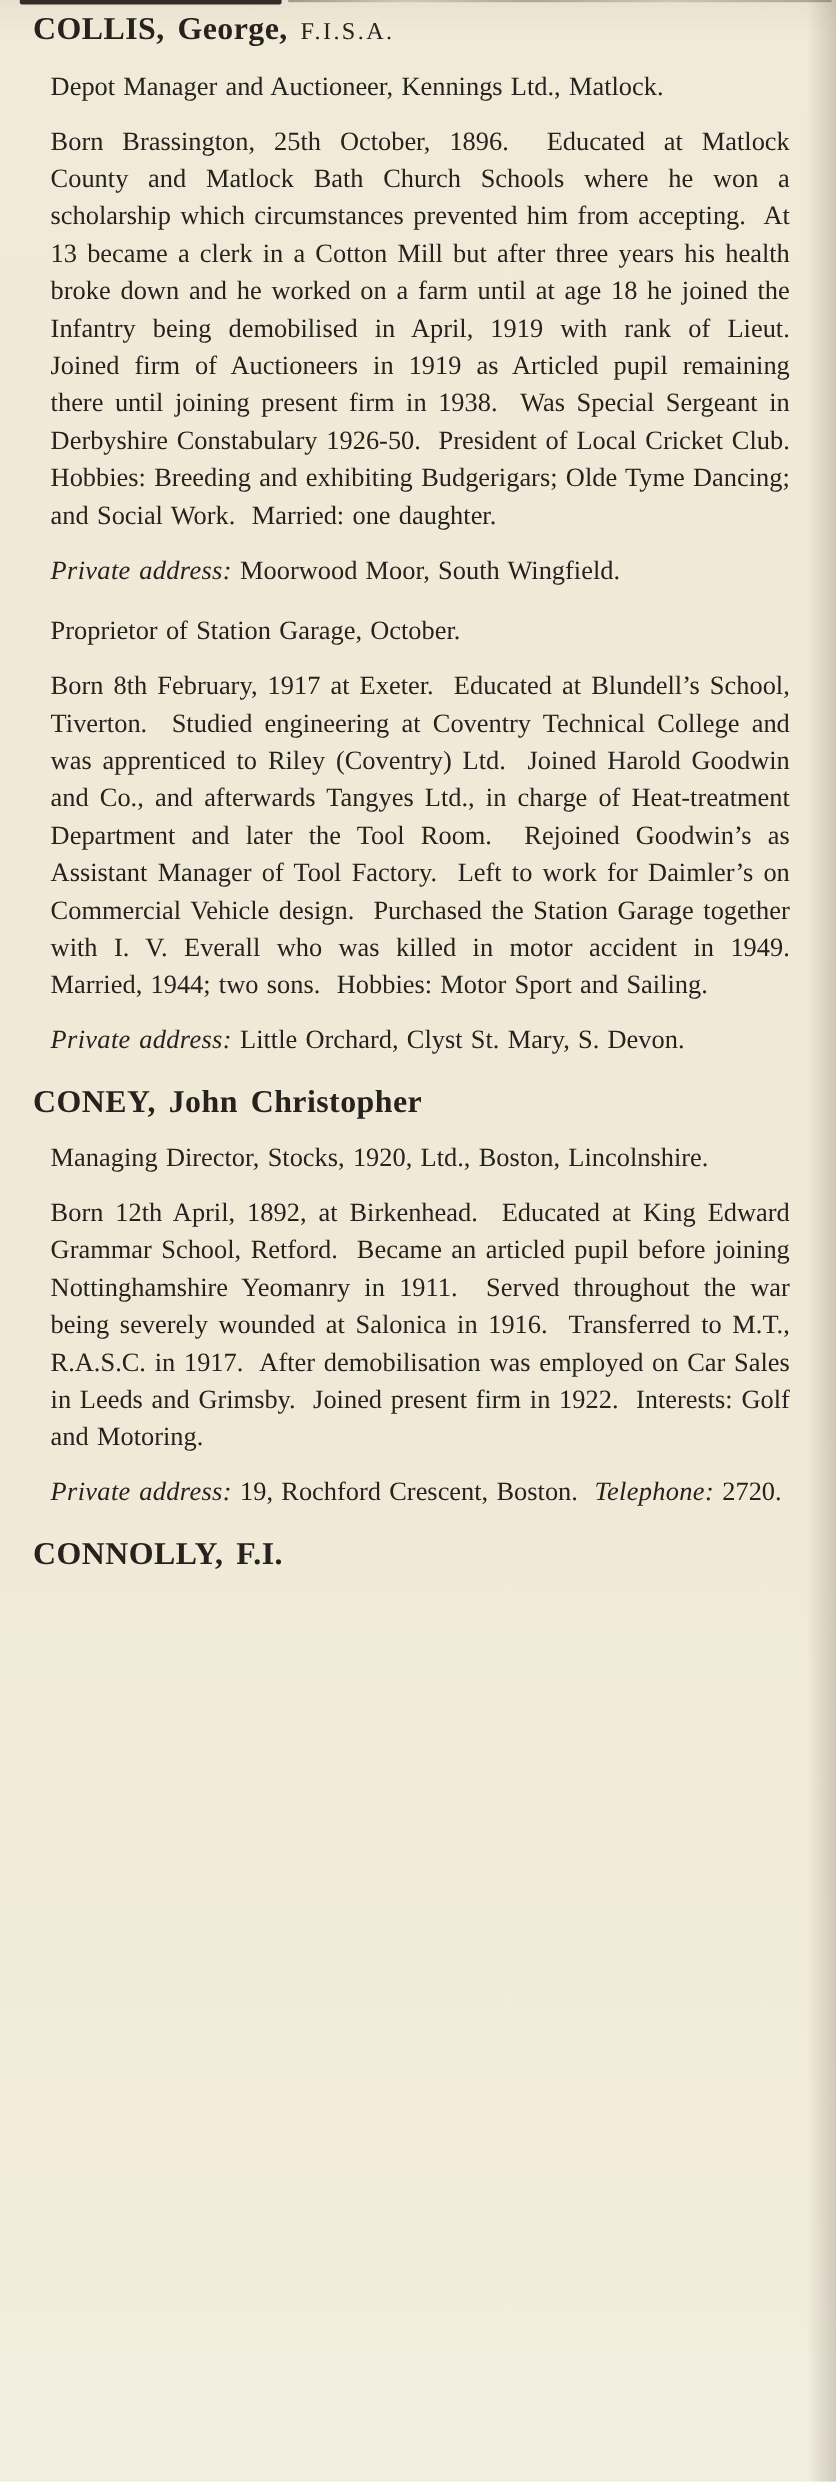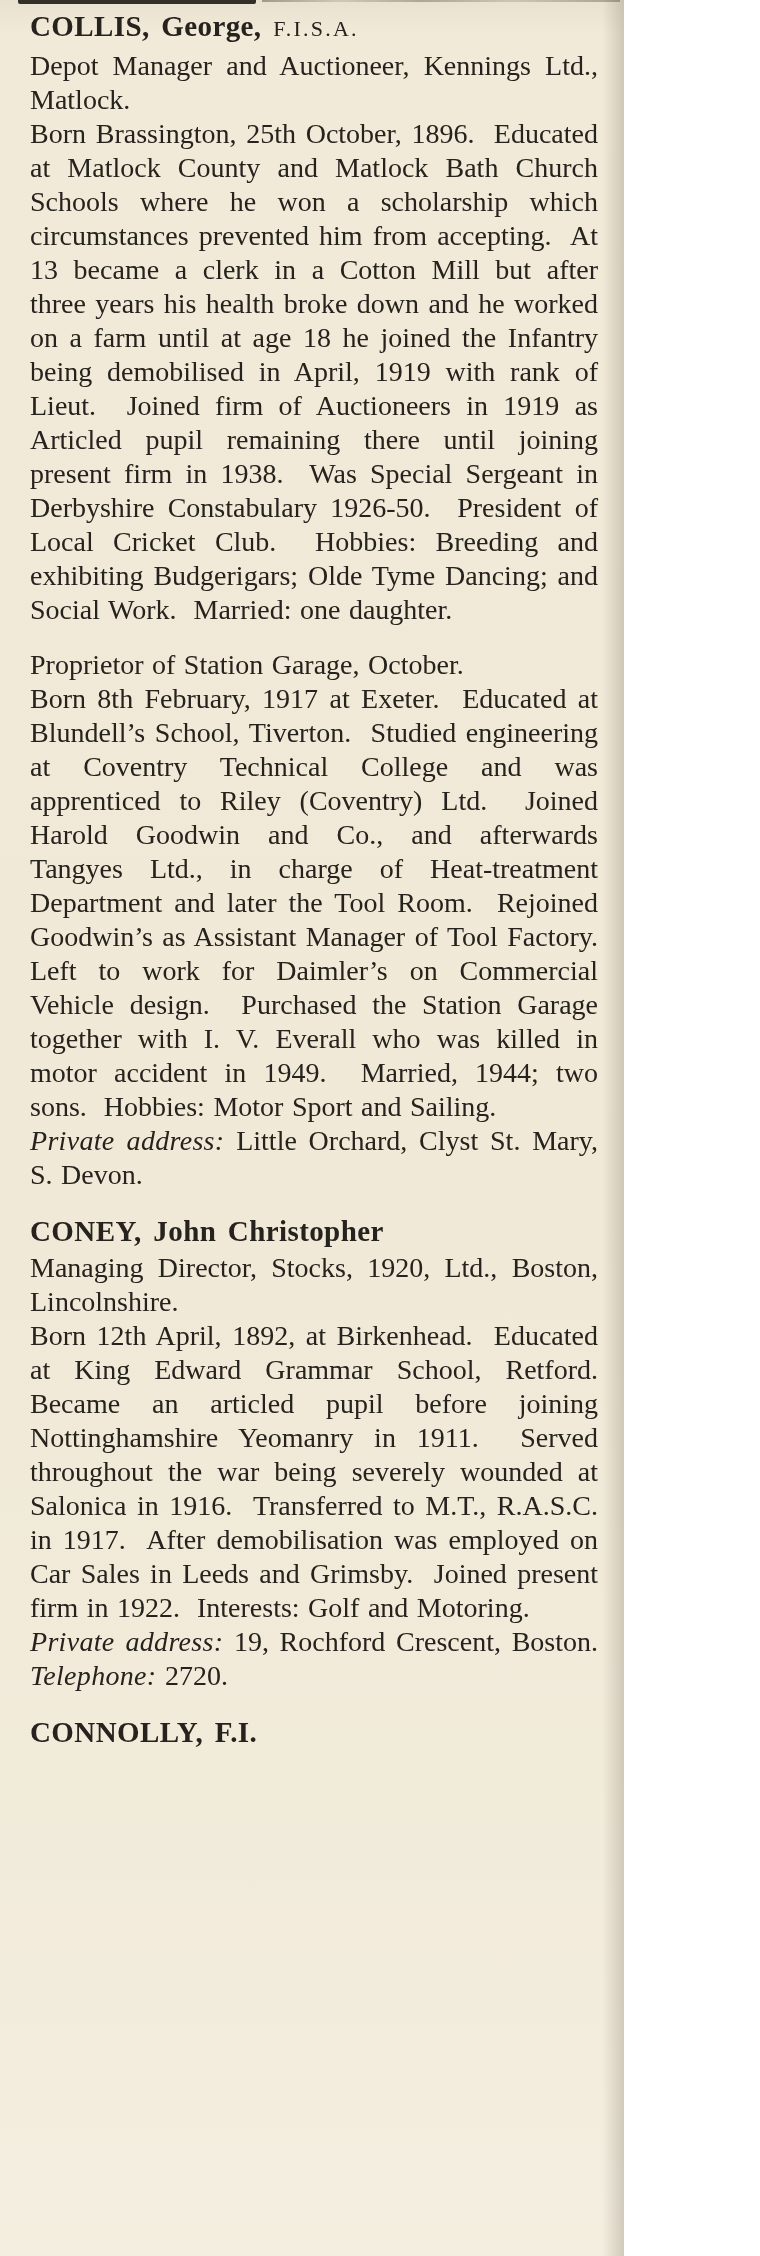--- a/index.html
+++ b/index.html
@@ -8,21 +8,21 @@
   }
   body {
     width: 760px;
     height: 2256px;
     overflow: hidden;
     font-family: "Liberation Serif", "DejaVu Serif", serif;
   }
   .page {
     position: relative;
     box-sizing: border-box;
-    width: 624px;
+    width: 760px;
     height: 2256px;
     padding: 8px 26px 0 30px;
     color: #26221d;
     background:
       linear-gradient(90deg, rgba(88,80,66,0) 0%, rgba(88,80,66,0) 96.5%, rgba(88,80,66,0.16) 99%, rgba(88,80,66,0.22) 100%),
       linear-gradient(180deg, #e9e1cf 0%, #f1ead8 1.5%, #f0e9d7 55%, #f2ecdc 88%, #f3eedf 100%);
     overflow: hidden;
   }
   
   .remnant-dark {
@@ -51,22 +51,22 @@
     letter-spacing: 0.4px;
     word-spacing: 4px;
   }
   .post-nominals {
     font-weight: normal;
     font-size: 22px;
     letter-spacing: 2.2px;
     word-spacing: 1px;
   }
   .entry-para {
-    margin: 0;
-    font-size: 28px;
+    margin: 16px;
+    font-size: 24px;
     line-height: 34px;
     text-align: justify;
     word-spacing: 1.5px;
     white-space: pre-wrap;
   }
   .entry-para em {
     font-style: italic;
     letter-spacing: 0.3px;
   }
 </style>
@@ -74,20 +74,21 @@
 <body>
 
 <div class="page">
   <div class="remnant-dark"></div>
   <div class="remnant-faint"></div>
   <div id="entries">
       <section class="entry">
         <h2 class="entry-heading"><span>COLLIS, George,</span> <span class="post-nominals">F.I.S.A.</span></h2>
         <p class="entry-para"><span>Depot Manager and Auctioneer, Kennings Ltd., Matlock.</span></p>
         <p class="entry-para"><span>Born Brassington, 25th October, 1896.  Educated at Matlock County and Matlock Bath Church Schools where he won a scholarship which circumstances prevented him from accepting.  At 13 became a clerk in a Cotton Mill but after three years his health broke down and he worked on a farm until at age 18 he joined the Infantry being demobilised in April, 1919 with rank of Lieut.  Joined firm of Auctioneers in 1919 as Articled pupil remaining there until joining present firm in 1938.  Was Special Sergeant in Derbyshire Constabulary 1926-50.  President of Local Cricket Club.  Hobbies: Breeding and exhibiting Budgerigars; Olde Tyme Dancing; and Social Work.  Married: one daughter.</span></p>
+        <p class="entry-para"><em>Private address:</em><span> Moorwood Moor, South Wingfield.</span></p>
       </section>
       <section class="entry">
         <p class="entry-para"><span>Proprietor of Station Garage, October.</span></p>
         <p class="entry-para"><span>Born 8th February, 1917 at Exeter.  Educated at Blundell’s School, Tiverton.  Studied engineering at Coventry Technical College and was apprenticed to Riley (Coventry) Ltd.  Joined Harold Goodwin and Co., and afterwards Tangyes Ltd., in charge of Heat-treatment Department and later the Tool Room.  Rejoined Goodwin’s as Assistant Manager of Tool Factory.  Left to work for Daimler’s on Commercial Vehicle design.  Purchased the Station Garage together with I. V. Everall who was killed in motor accident in 1949.  Married, 1944; two sons.  Hobbies: Motor Sport and Sailing.</span></p>
         <p class="entry-para"><em>Private address:</em><span> Little Orchard, Clyst St. Mary, S. Devon.</span></p>
       </section>
       <section class="entry">
         <h2 class="entry-heading"><span>CONEY, John Christopher</span></h2>
         <p class="entry-para"><span>Managing Director, Stocks, 1920, Ltd., Boston, Lincolnshire.</span></p>
         <p class="entry-para"><span>Born 12th April, 1892, at Birkenhead.  Educated at King Edward Grammar School, Retford.  Became an articled pupil before joining Nottinghamshire Yeomanry in 1911.  Served throughout the war being severely wounded at Salonica in 1916.  Transferred to M.T., R.A.S.C. in 1917.  After demobilisation was employed on Car Sales in Leeds and Grimsby.  Joined present firm in 1922.  Interests: Golf and Motoring.</span></p>

